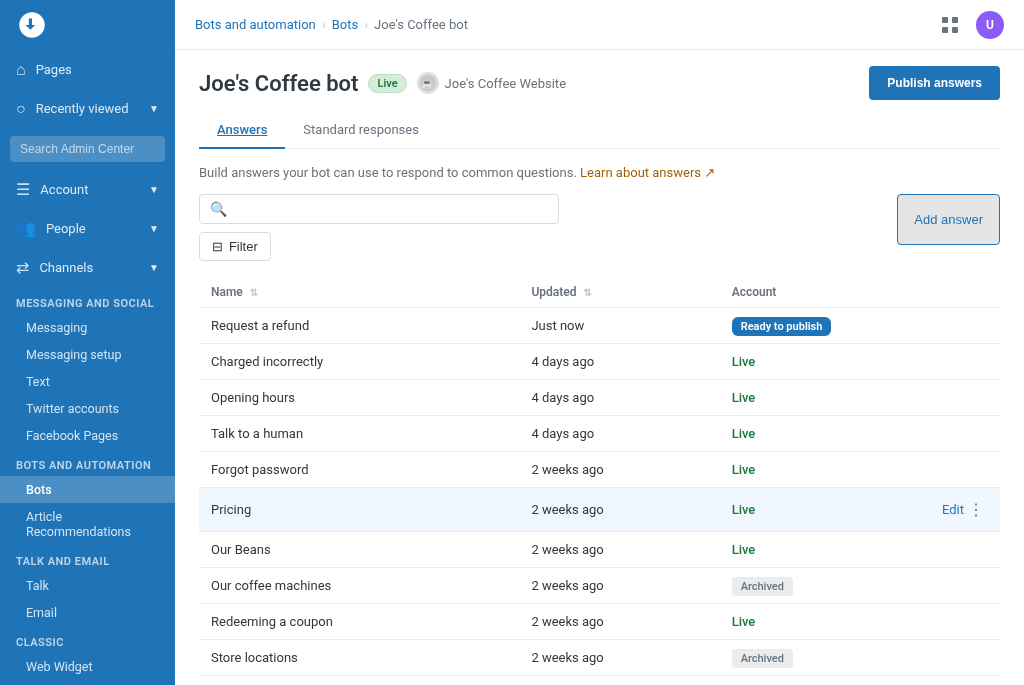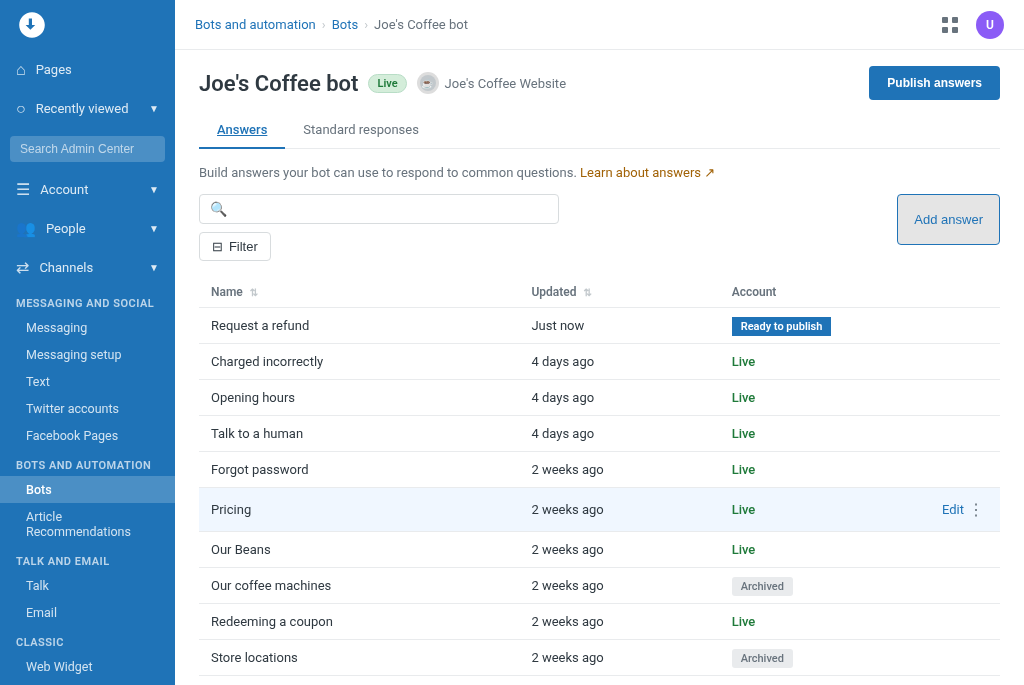--- a/index.html
+++ b/index.html
@@ -276,21 +276,21 @@
       border-bottom: 1px solid #e9ebed;
     }
     .answers-table tr.highlighted { background: #f0f7ff; }
 
     .status-ready {
       background: #1f73b7;
       color: white;
       font-size: 11px;
       font-weight: 600;
       padding: 3px 9px;
-      border-radius: 0;
+      border-radius: 6px;
     }
     .status-live {
       color: #1f7a3a;
       font-size: 13px;
       font-weight: 500;
     }
     .status-archived {
       background: #e9ebed;
       color: #68737d;
       font-size: 11px;

